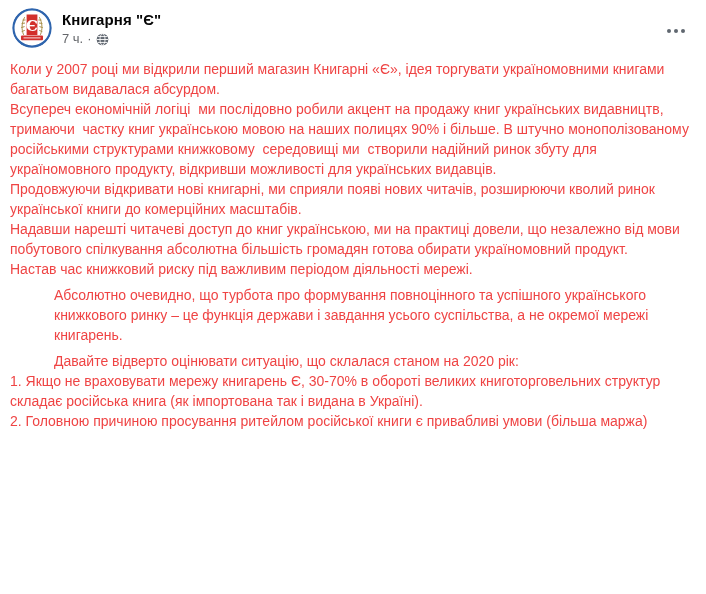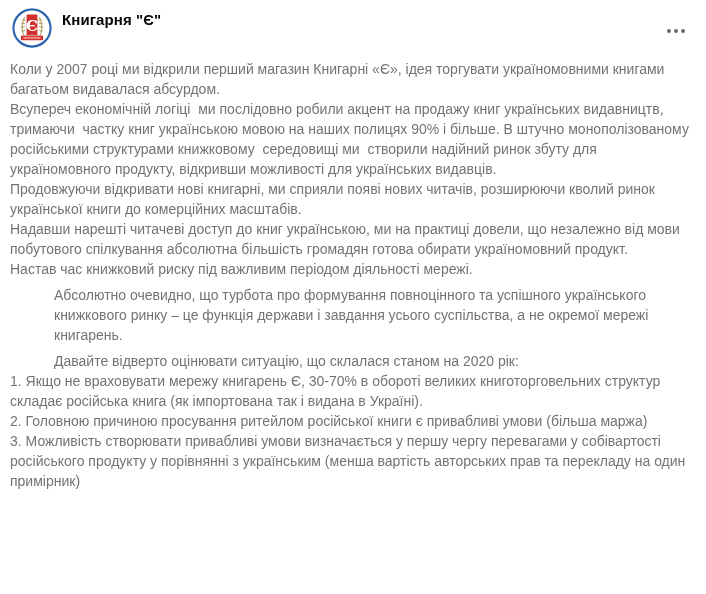--- a/index.html
+++ b/index.html
@@ -74,21 +74,21 @@
     width: 4px;
     height: 4px;
     border-radius: 50%;
     background: #606770;
   }
   .post-body {
     margin-top: 11px;
     padding: 0 12px 0 10px;
     font-size: 14px;
     line-height: 20px;
-    color: #737373;
+    color: #ef4444;
   }
   .post-para {
     white-space: pre-wrap;
     word-wrap: break-word;
   }
   .post-para.gap { margin-top: 6px; margin-left: 44px; }
 </style>
 </head>
 <body>
 
@@ -113,36 +113,50 @@
         </g>
         <rect x="14.6" y="6.5" width="10.8" height="20.5" fill="#d2302c"></rect>
         <text x="20" y="22.8" font-size="15" font-weight="bold" fill="#ffffff" text-anchor="middle" font-family="'DejaVu Serif', serif">Є</text>
         <rect x="9" y="27.6" width="22" height="4.6" rx="1" fill="#d2302c"></rect>
         <rect x="11.5" y="29.4" width="17" height="1" fill="#ffffff" opacity="0.85"></rect>
       </svg>
     </div>
 
     <div class="header-meta">
       <div class="page-name">Книгарня "Є"</div>
+      <div class="sub-line">
+        <span class="timestamp">7 ч.</span>
+        <span class="dot-sep">·</span>
+        <span class="globe-wrap">
+          <svg width="13" height="13" viewBox="0 0 16 16" xmlns="http://www.w3.org/2000/svg">
+            <circle cx="8" cy="8" r="7.2" fill="#606770"></circle>
+            <g stroke="#ffffff" stroke-width="1.1" fill="none">
+              <ellipse cx="8" cy="8" rx="3.1" ry="7"></ellipse>
+              <line x1="1" y1="8" x2="15" y2="8"></line>
+              <line x1="2.2" y1="4.4" x2="13.8" y2="4.4"></line>
+              <line x1="2.2" y1="11.6" x2="13.8" y2="11.6"></line>
+            </g>
+          </svg>
+        </span>
+      </div>
     </div>
 
     <div class="more-btn">
       <span class="dot"></span>
       <span class="dot"></span>
       <span class="dot"></span>
     </div>
 
   </div>
 
   <div class="post-body">
       <div class="post-para">Коли у 2007 році ми відкрили перший магазин Книгарні «Є», ідея торгувати україномовними книгами багатьом видавалася абсурдом.</div>
       <div class="post-para">Всупереч економічній логіці  ми послідовно робили акцент на продажу книг українських видавництв, тримаючи  частку книг українською мовою на наших полицях 90% і більше. В штучно монополізованому російськими структурами книжковому  середовищі ми  створили надійний ринок збуту для україномовного продукту, відкривши можливості для українських видавців.</div>
       <div class="post-para">Продовжуючи відкривати нові книгарні, ми сприяли появі нових читачів, розширюючи кволий ринок української книги до комерційних масштабів.</div>
       <div class="post-para">Надавши нарешті читачеві доступ до книг українською, ми на практиці довели, що незалежно від мови побутового спілкування абсолютна більшість громадян готова обирати україномовний продукт.</div>
       <div class="post-para">Настав час книжковий риску під важливим періодом діяльності мережі.</div>
       <div class="post-para gap">Абсолютно очевидно, що турбота про формування повноцінного та успішного українського книжкового ринку – це функція держави і завдання усього суспільства, а не окремої мережі книгарень.</div>
       <div class="post-para gap">Давайте відверто оцінювати ситуацію, що склалася станом на 2020 рік:</div>
       <div class="post-para">1. Якщо не враховувати мережу книгарень Є, 30-70% в обороті великих книготорговельних структур складає російська книга (як імпортована так і видана в Україні).</div>
       <div class="post-para">2. Головною причиною просування ритейлом російської книги є привабливі умови (більша маржа)</div>
-      <div class="post-para">3. Можливість створювати привабливі умови визначається у першу чергу перевагами у собівартості російського продукту у порівнянні з українським (менша вартість авторських прав та перекладу на один примірник)</div>
     </div>
 
 </div>
 
 </body></html>

